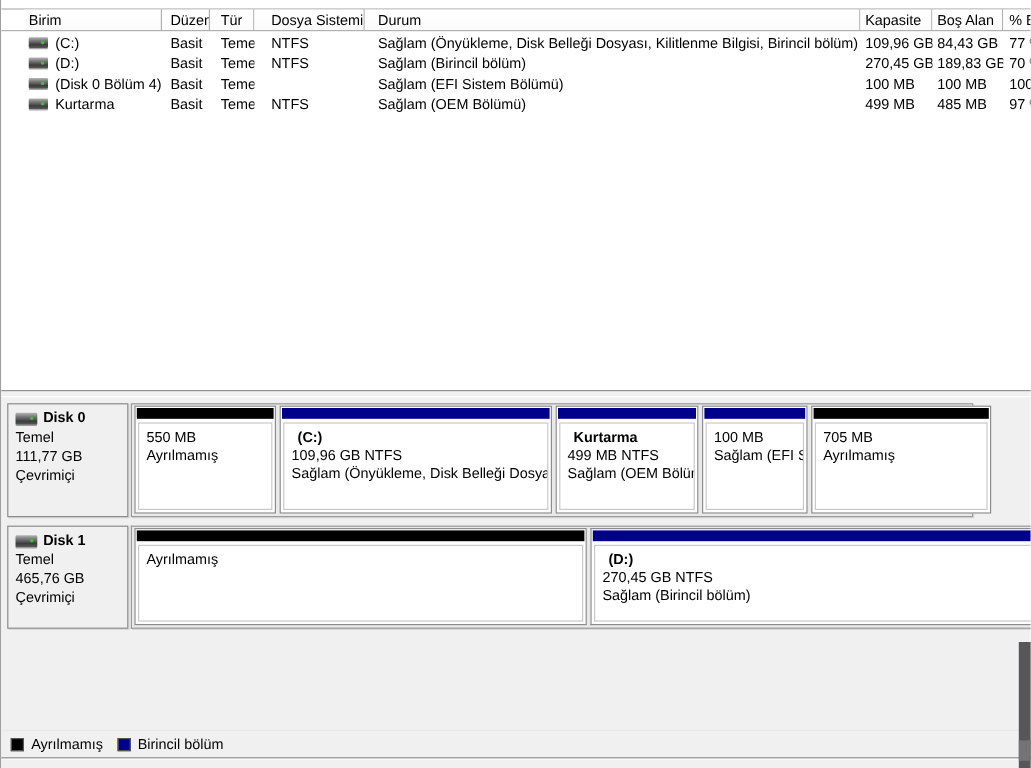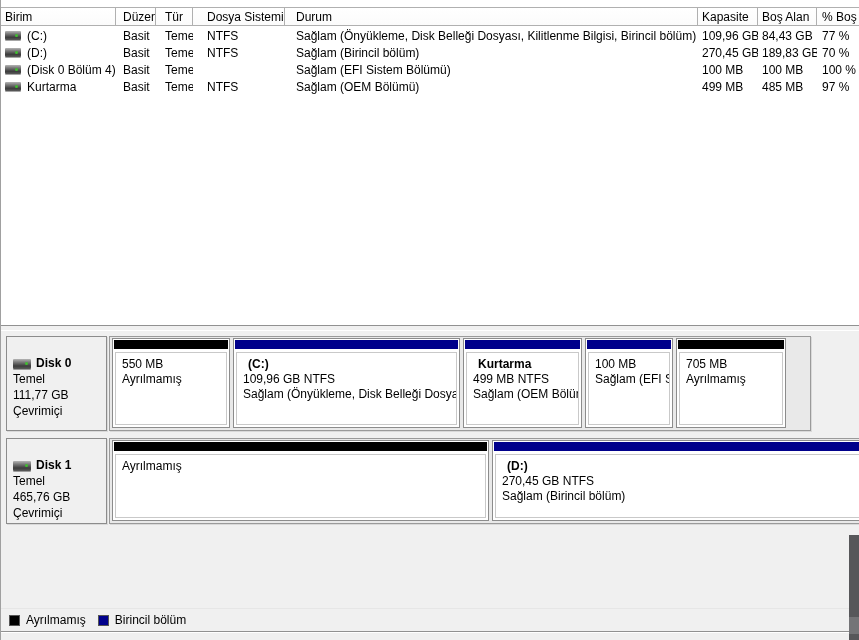--- a/index.html
+++ b/index.html
@@ -9,21 +9,21 @@
 
   
   .table-pane { position:absolute; top:0; left:0; right:0; height:325px; background:#fff; }
   .vheader { position:absolute; top:7px; left:0; right:0; height:19px; display:flex;
              border-top:1px solid #b0b0b0; border-bottom:1px solid #b0b0b0; background:#fff; }
   .vheader .hc { height:100%; display:flex; align-items:center; border-right:1px solid #b0b0b0;
                  padding-left:7px; white-space:nowrap; overflow:hidden; background:linear-gradient(#ffffff,#fbfbfb); }
   .vrows { position:absolute; top:27px; left:0; right:0; }
   .vrow { height:17px; display:flex; align-items:center; }
   .vrow .c { height:100%; display:flex; align-items:center; padding-left:7px; white-space:nowrap; overflow:hidden; }
-  .w-name  { width:115px; padding-left:4px !important; gap:6px; }
+  .w-name  { width:115px; padding-left:4px !important; gap:6px;margin-left:19px; }
   .w-layout{ width:40px;text-align:right; }
   .w-type  { width:37px; padding-left:9px !important; }
   .w-fs    { width:92px; padding-left:14px !important; }
   .w-status{ width:413px; padding-left:11px !important; }
   .w-cap   { width:60px; padding-left:4px !important; }
   .w-free  { width:59px; padding-left:4px !important; }
   .w-pct   { flex:1; padding-left:5px !important;text-align:center; }
 
   .drive-icon { flex:0 0 auto; width:16px; height:9px; border-radius:1px; position:relative;
                 background:linear-gradient(180deg,#b5b5b5 0%,#7c7c7c 30%,#3c3c3c 70%,#5a5a5a 100%);
@@ -33,21 +33,21 @@
   .disk-icon { display:inline-block; width:18px; height:10px; vertical-align:middle; margin-right:5px; }
 
   
   .splitter { position:absolute; top:325px; left:0; right:0; height:6px;
               border-top:1px solid #919191; background:#f0f0f0; border-bottom:1px solid #ffffff; }
 
   
   .gfx { position:absolute; top:331px; left:0; right:0; height:277px; background:#f0f0f0; overflow:hidden; }
   .disk-row { position:absolute; left:5px; }
   .disk-info { position:absolute; left:0; top:0; width:101px; height:100%;
-               border:1px solid #8c8c8c; background:#f0f0f0; padding:18px 6px;
+               border:1px solid #8c8c8c; background:#f0f0f0; padding:3px 6px;
                line-height:16px; box-shadow:1px 1px 0 #d9d9d9; }
   .disk-info .t { font-weight:bold; white-space:nowrap; }
   .parts { position:absolute; top:0; height:100%; border:1px solid #9a9a9a; background:#e9e9e9;
            box-shadow:1px 1px 0 #d9d9d9; }
   .part { position:absolute; top:1px; bottom:2px; border:1px solid #8c8c8c; background:#fff; }
   .band { position:absolute; top:1px; left:1px; right:1px; height:9px; }
   .ptext { position:absolute; top:13px; left:2px; right:2px; bottom:2px; border:1px solid #c9c9c9;
            padding:4px 6px; overflow:hidden; white-space:nowrap; line-height:15px; }
   .ptext .b { font-weight:bold; text-indent:5px; }
 
@@ -171,21 +171,21 @@
             <div>Sağlam (OEM Bölün</div>
           </div>
         </div>
         <div class="part" style="left:475px; width:88px;">
           <div class="band" style="background: rgb(0, 0, 139);"></div>
           <div class="ptext">
             <div>100 MB</div>
             <div>Sağlam (EFI Sis</div>
           </div>
         </div>
-        <div class="part" style="left:566px; width:110px;">
+        <div class="part" style="left:566px; width:150px;">
           <div class="band" style="background: rgb(0, 0, 0);"></div>
           <div class="ptext">
             <div>705 MB</div>
             <div>Ayrılmamış</div>
           </div>
         </div>
       </div>
     </div>
 
     <div class="disk-row" style="top:107px; height:86px; right:0;text-decoration:underline;">

